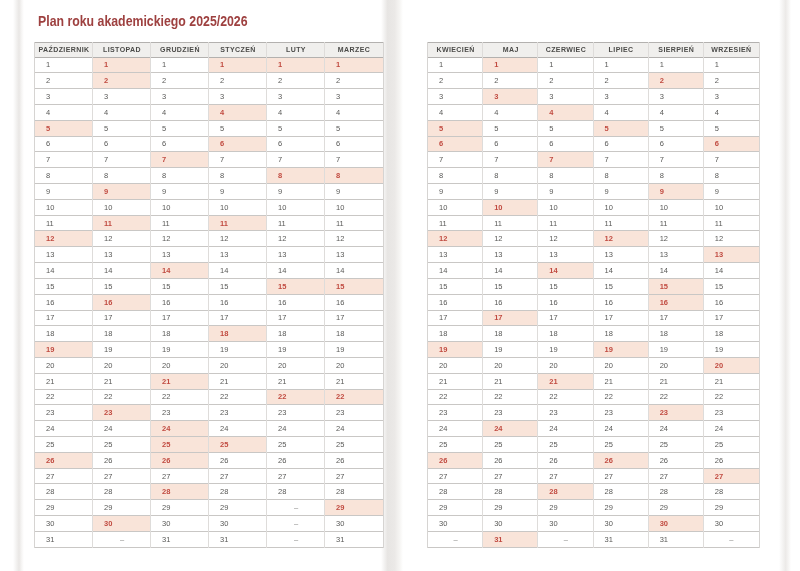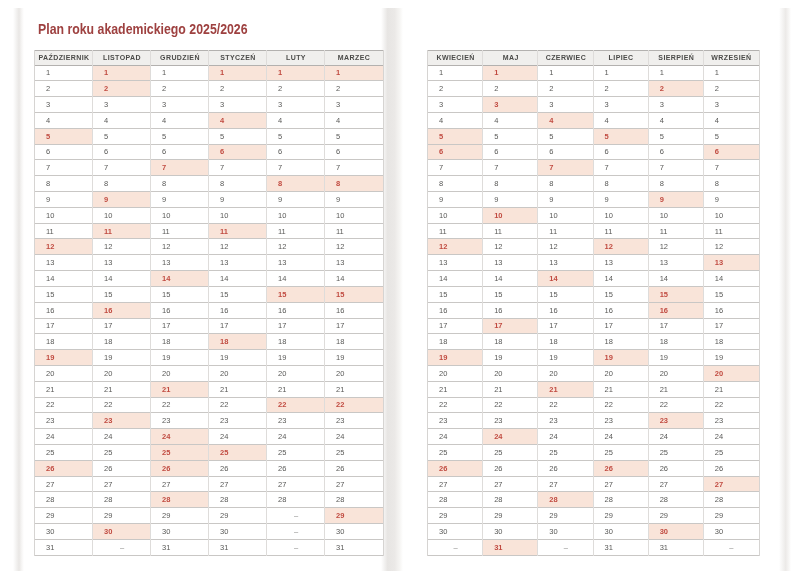--- a/index.html
+++ b/index.html
@@ -1,20 +1,20 @@
 <!DOCTYPE html>
 <html><head>
 <meta charset="utf-8">
 <style>
   html,body{margin:0;padding:0;}
   body{
     width:800px;height:571px;overflow:hidden;background:#ffffff;
     font-family:"Liberation Sans",sans-serif;position:relative;
   }
-  .spread{position:absolute;left:0;top:8px;width:800px;height:478px;}
+  .spread{position:absolute;left:0;top:0;width:800px;height:478px;}
 
   
   .edge-left{position:absolute;left:13px;top:0;width:11px;height:571px;
     background:linear-gradient(to right,#ffffff,#e9e7e5 55%,#f7f6f5 80%,#ffffff);}
   .spine{position:absolute;left:381px;top:0;width:22px;height:571px;
     background:linear-gradient(to right,#ffffff,#e7e5e3 30%,#ebe9e7 62%,#f6f5f3 85%,#ffffff);}
   .edge-right{position:absolute;left:779px;top:0;width:12px;height:571px;
     background:linear-gradient(to right,#ffffff,#eceae8 55%,#f8f7f6 85%,#ffffff);}
 
   .title{

